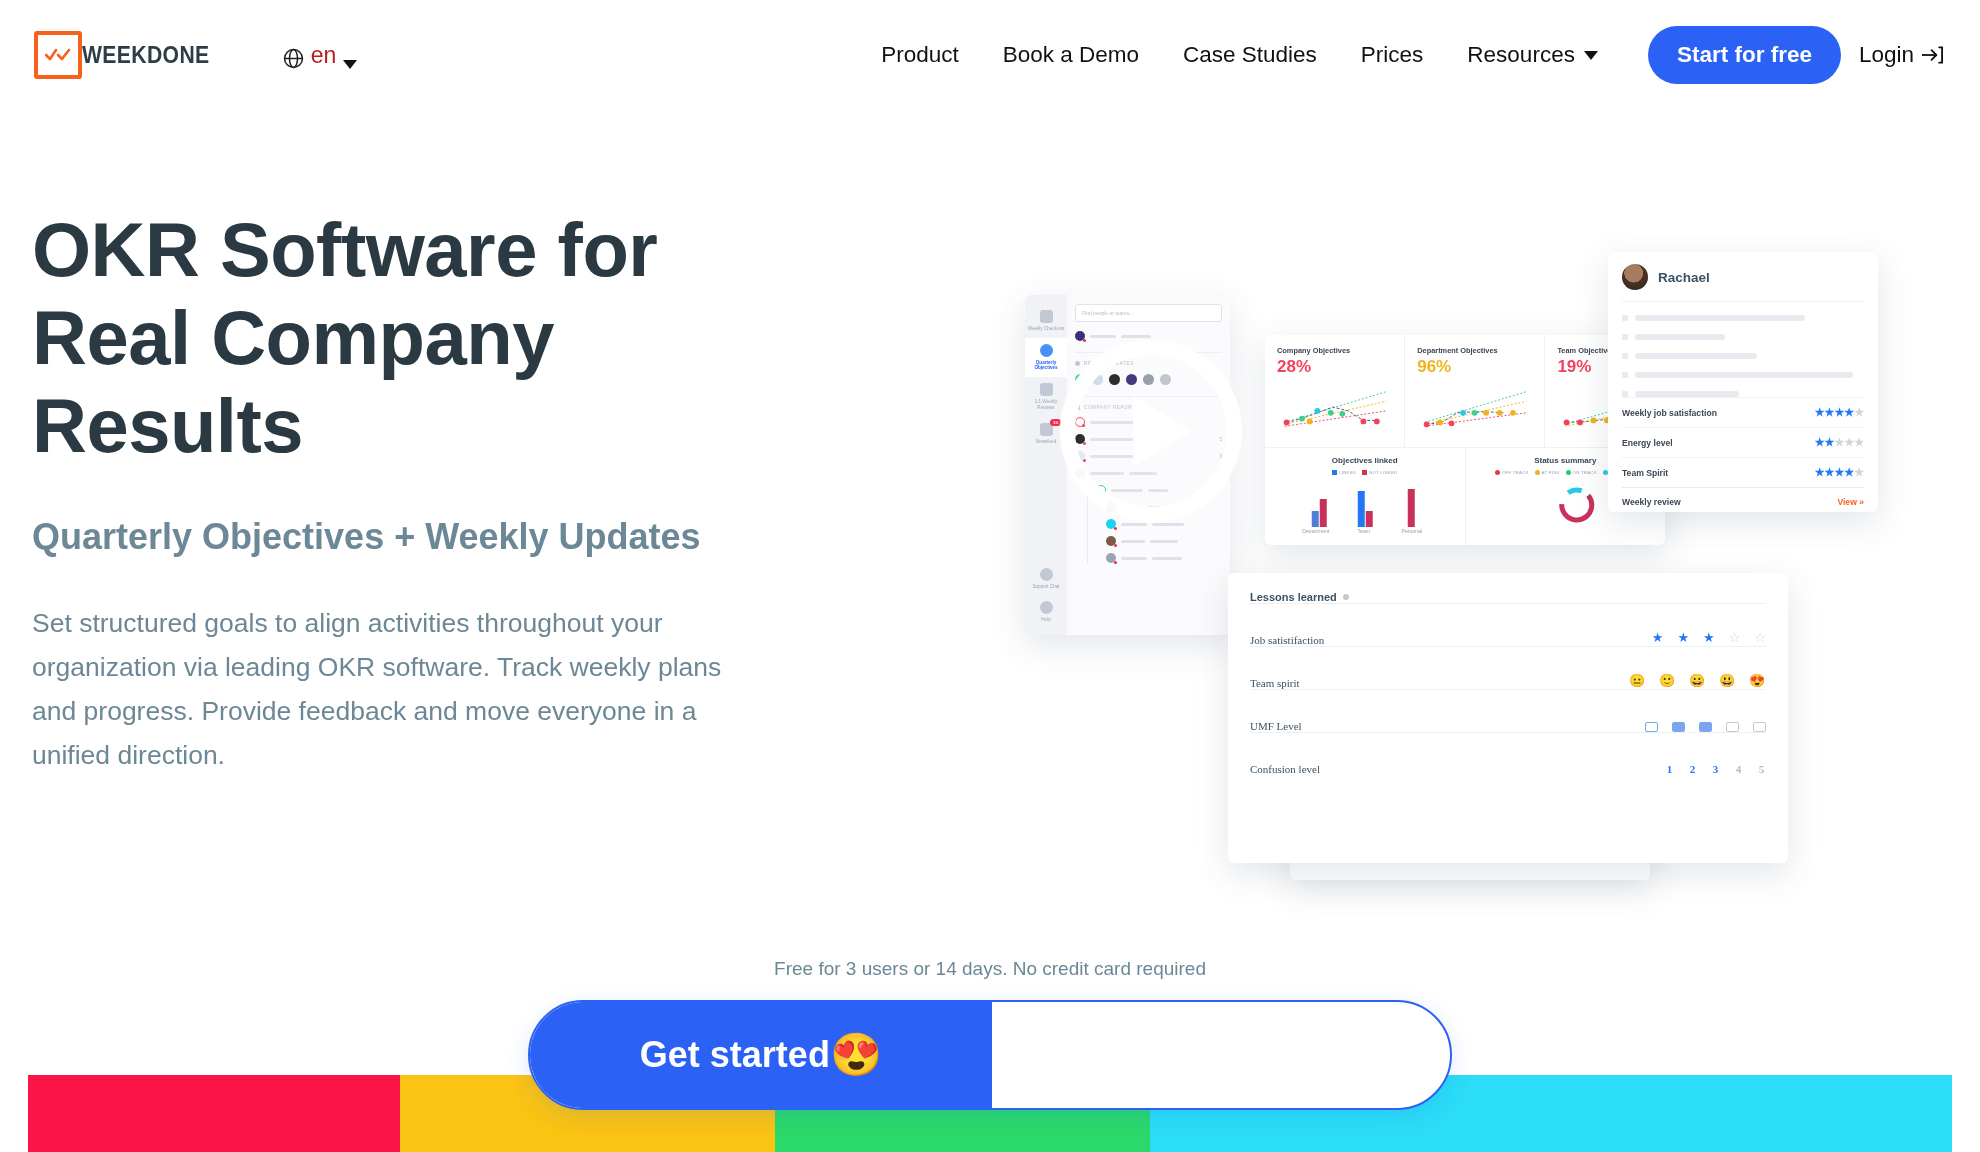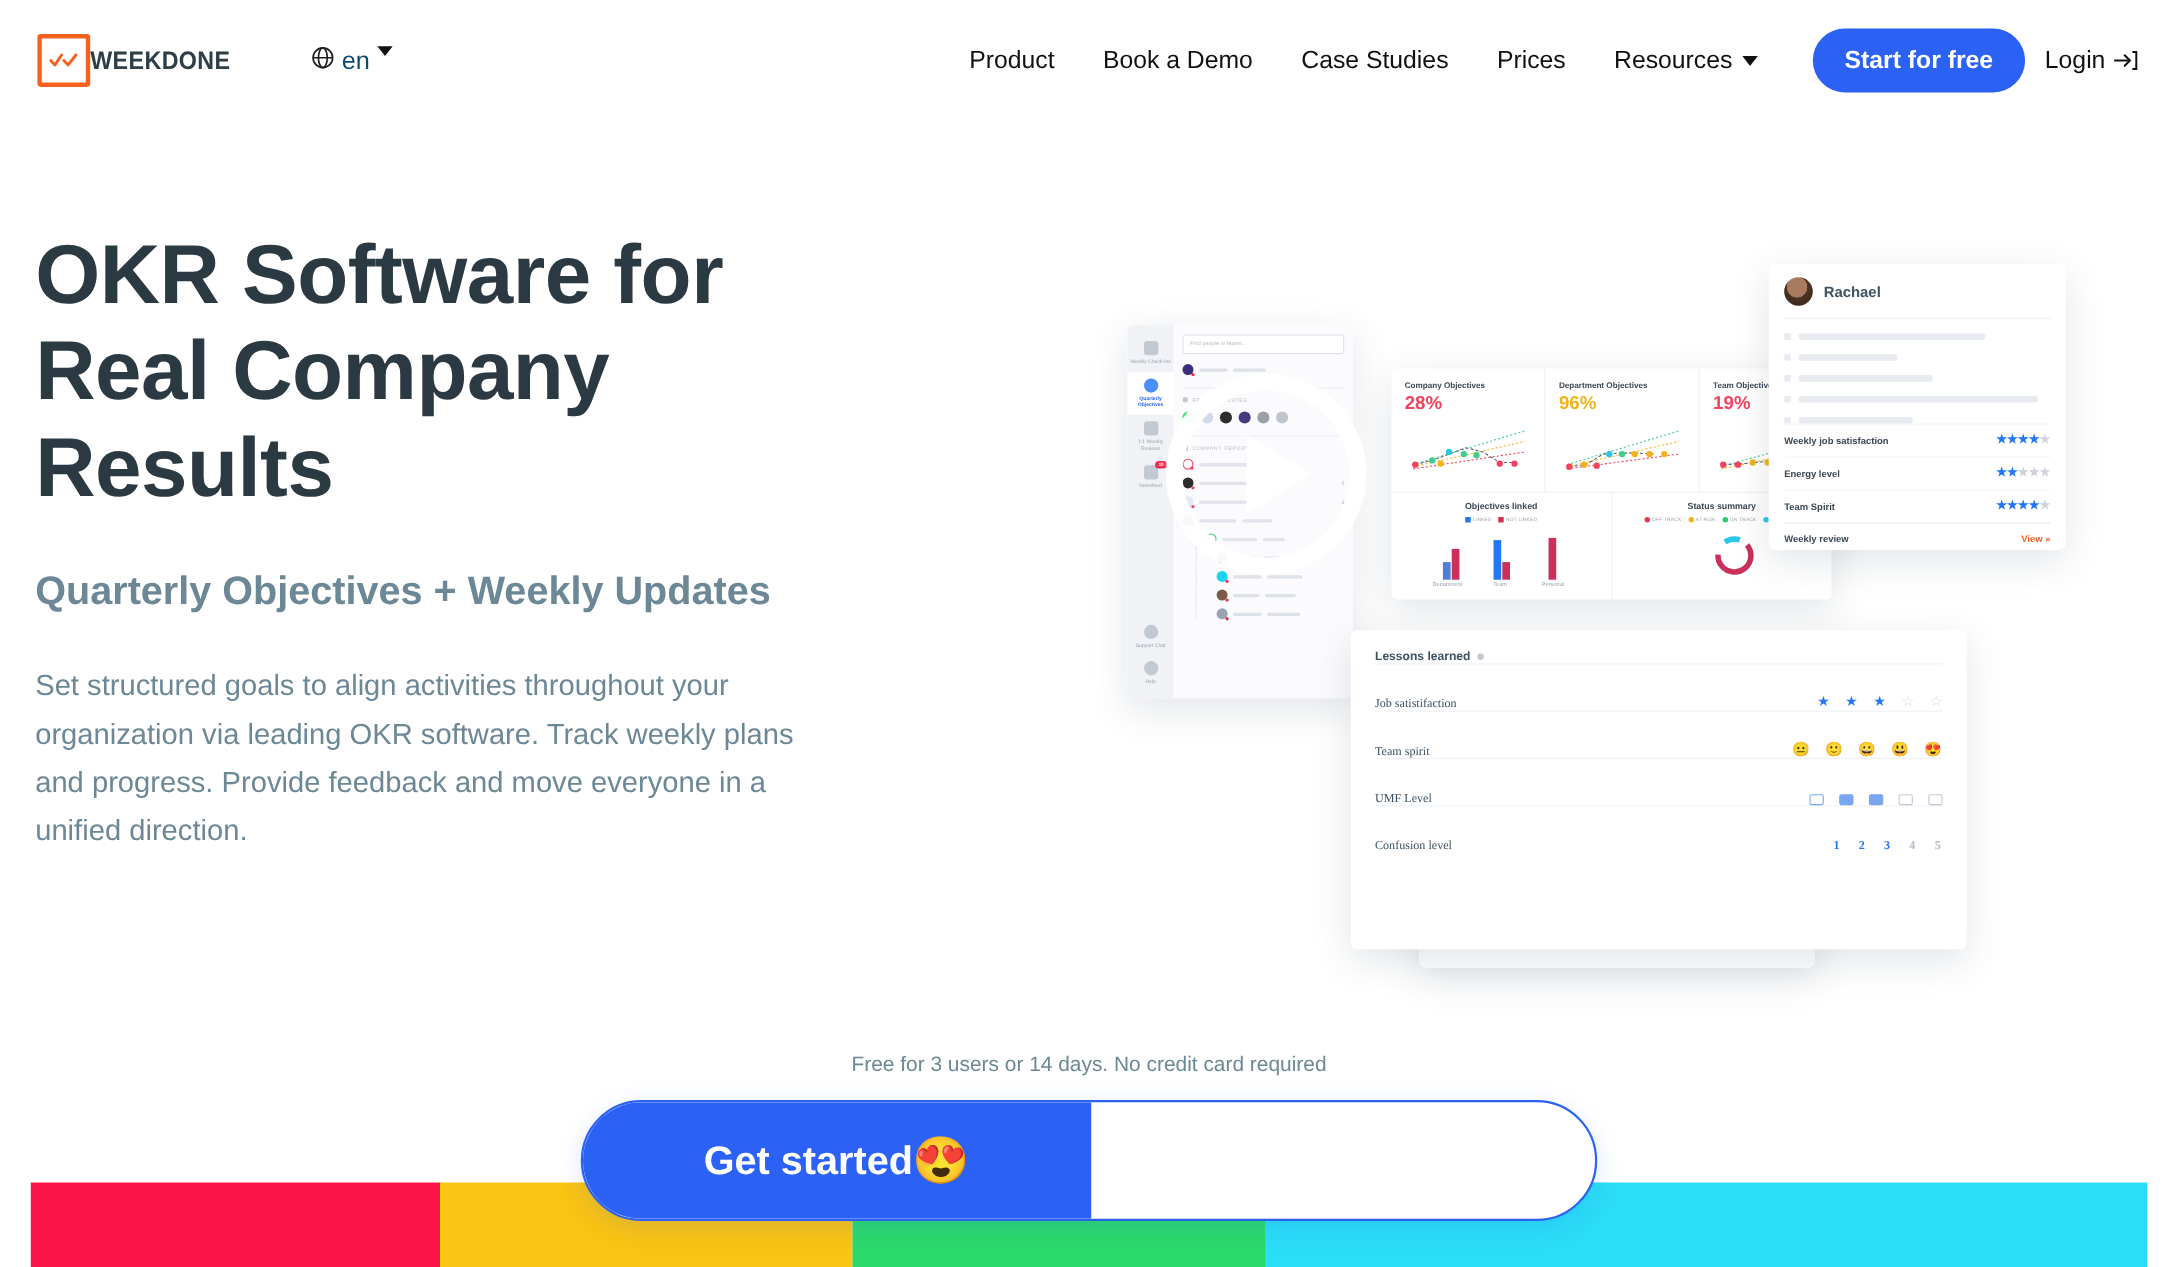--- a/index.html
+++ b/index.html
@@ -44,24 +44,24 @@
     font-weight: 700;
     letter-spacing: 0.4px;
     color: #2E3E46;
     font-family: "Liberation Sans Narrow", "Liberation Sans", sans-serif;
     transform: scaleX(0.92);
     transform-origin: left center;
   }
 
   .lang {
     display: flex;
-    align-items: flex-start;
+    align-items: flex-end;
     gap: 7px;
     margin-left: 62px;
-    color: #0c4a6e;
+    color: #b91c1c;
     font-size: 23px;
     cursor: pointer;
   }
   .globe { width: 21px; height: 21px; display:block; }
   .caret {
     width: 0; height: 0;
     border-left: 7px solid transparent;
     border-right: 7px solid transparent;
     border-top: 9px solid #111;
     display: inline-block;
@@ -282,21 +282,21 @@
     background: #fff;
     padding: 12px;
     overflow: hidden;
   }
   .ptitle { font-size: 9px; font-weight: 700; color: #3d5263; }
   .ph-row { display: flex; align-items: center; gap: 6px; margin-top: 12px; font-size: 5px; color: #8b95a2; }
   .pl-row { border-top: 1px solid #eef0f4; padding: 8px 0; display: flex; align-items: center; gap: 6px; font-size: 5px; color: #8b95a2; }
 
   
   .rachael {
-    left: 608px; top: 0px;
+    left: 608px; top: 12px;
     width: 270px; height: 260px;
     padding: 12px 14px;
   }
   .rc-head { display: flex; align-items: center; gap: 10px; padding-bottom: 11px; border-bottom: 1px solid #eef0f4; }
   .rc-av {
     width: 26px; height: 26px; border-radius: 50%;
     background: radial-gradient(circle at 45% 35%, #a87b5f 0 42%, #4a3326 43% 100%);
     box-shadow: inset 0 -4px 5px rgba(0,0,0,.18);
   }
   .rc-name { font-size: 13.5px; font-weight: 700; color: #3d5263; }

